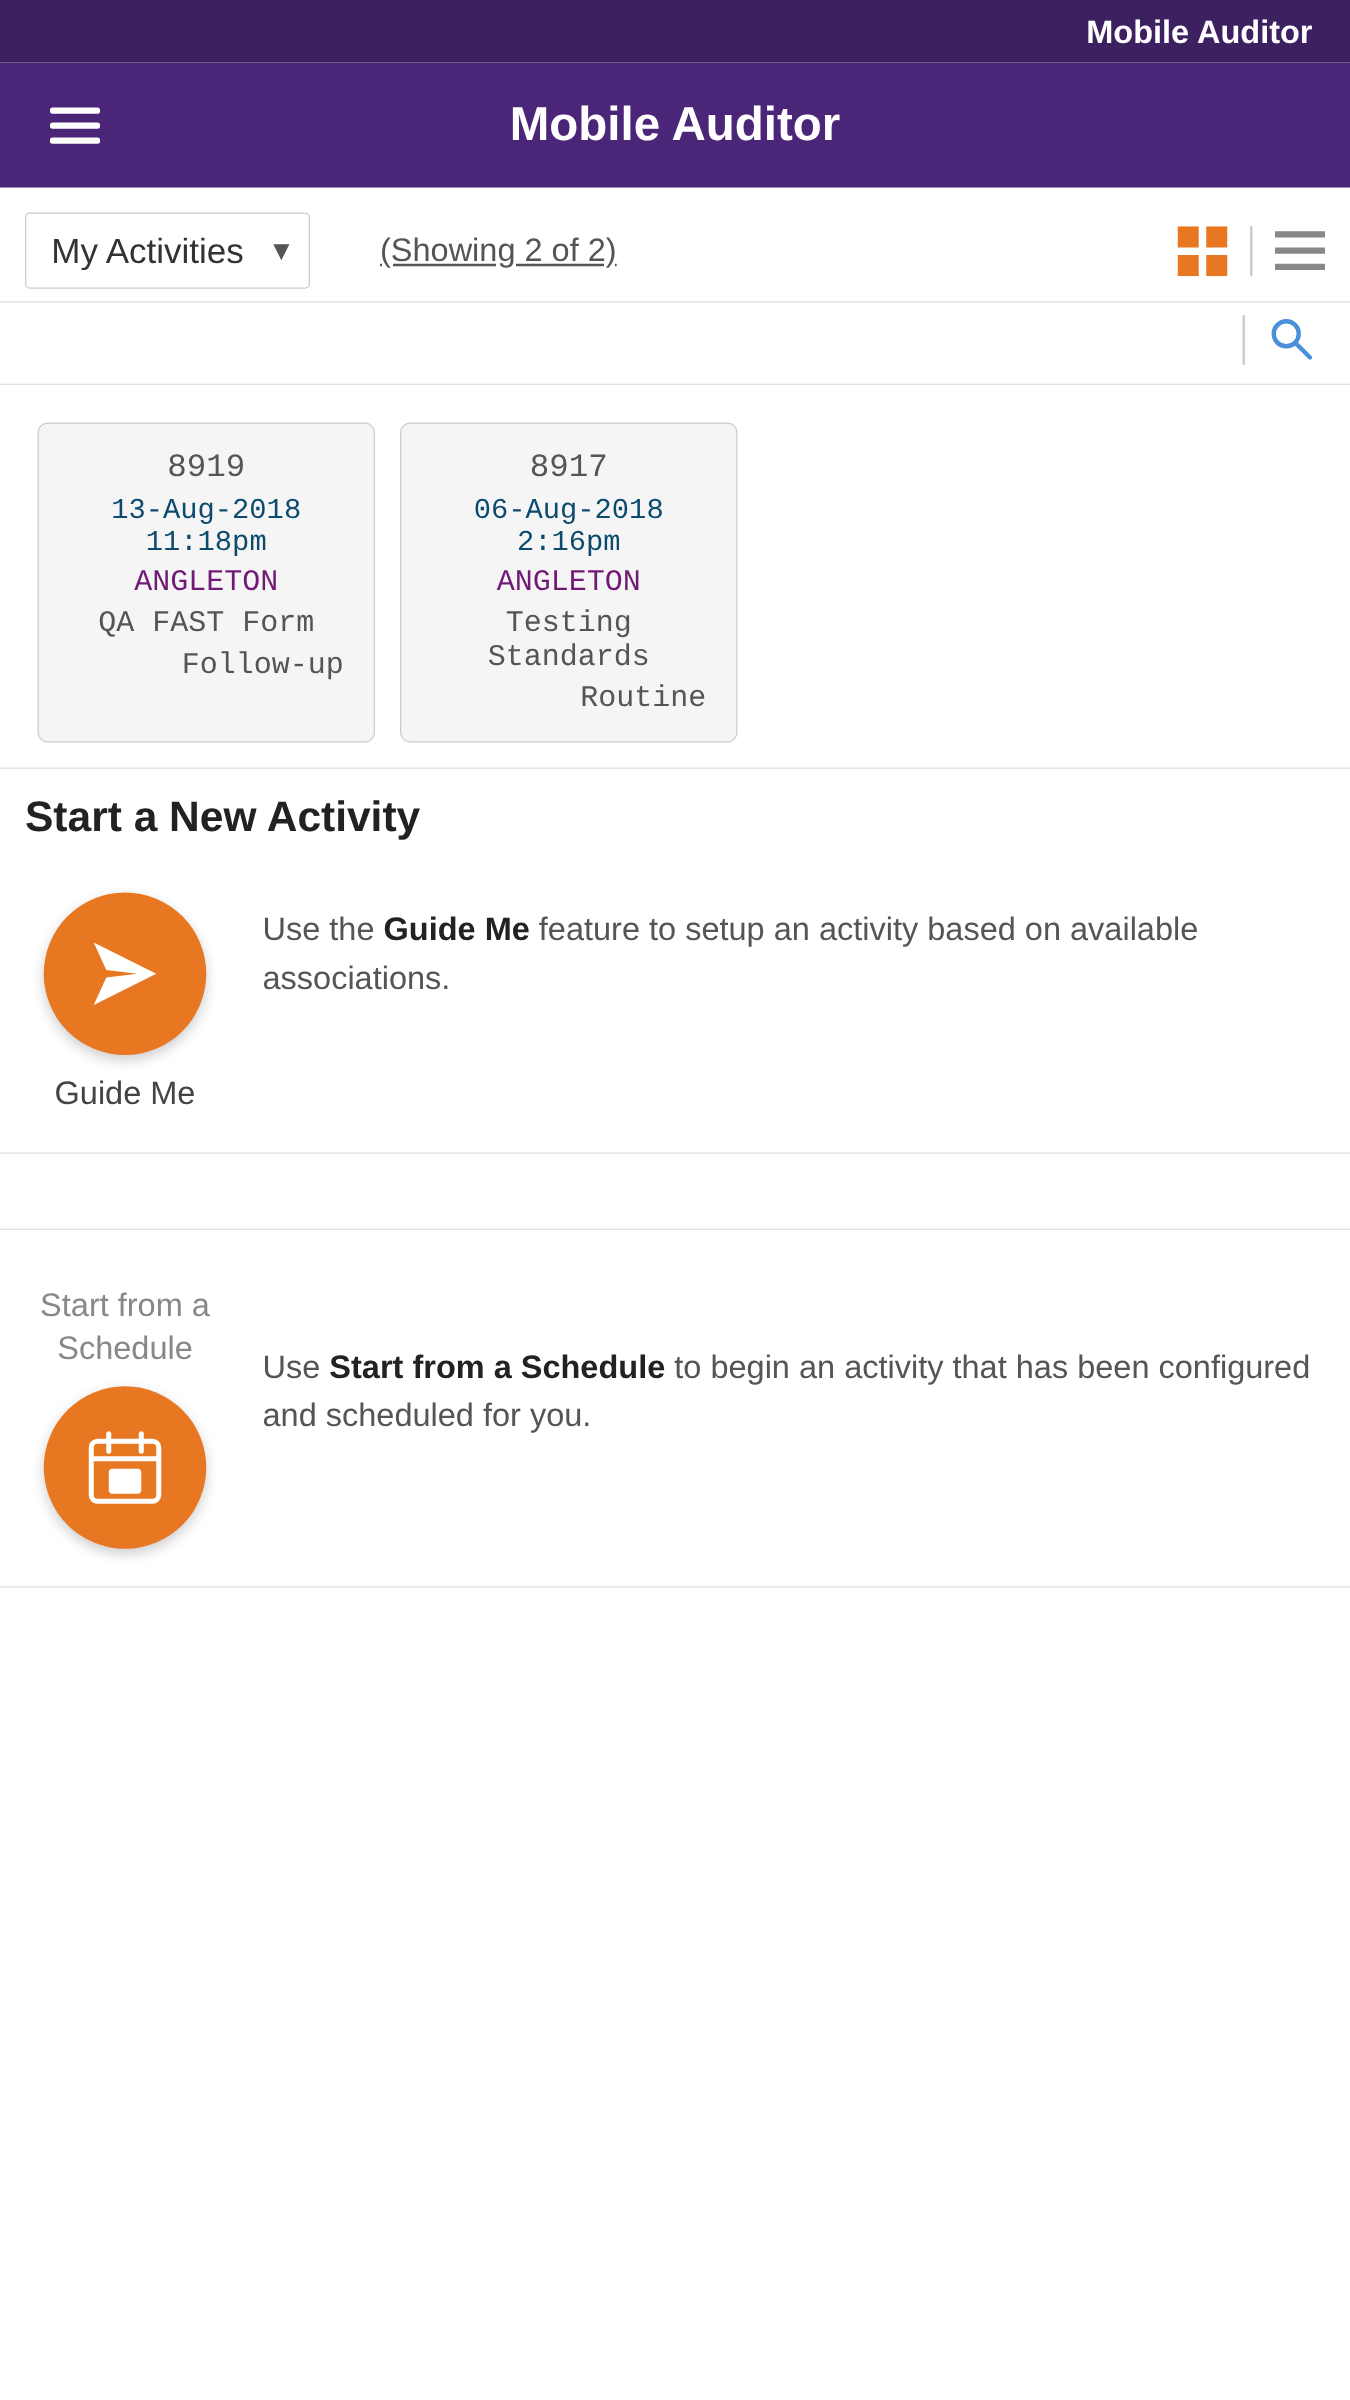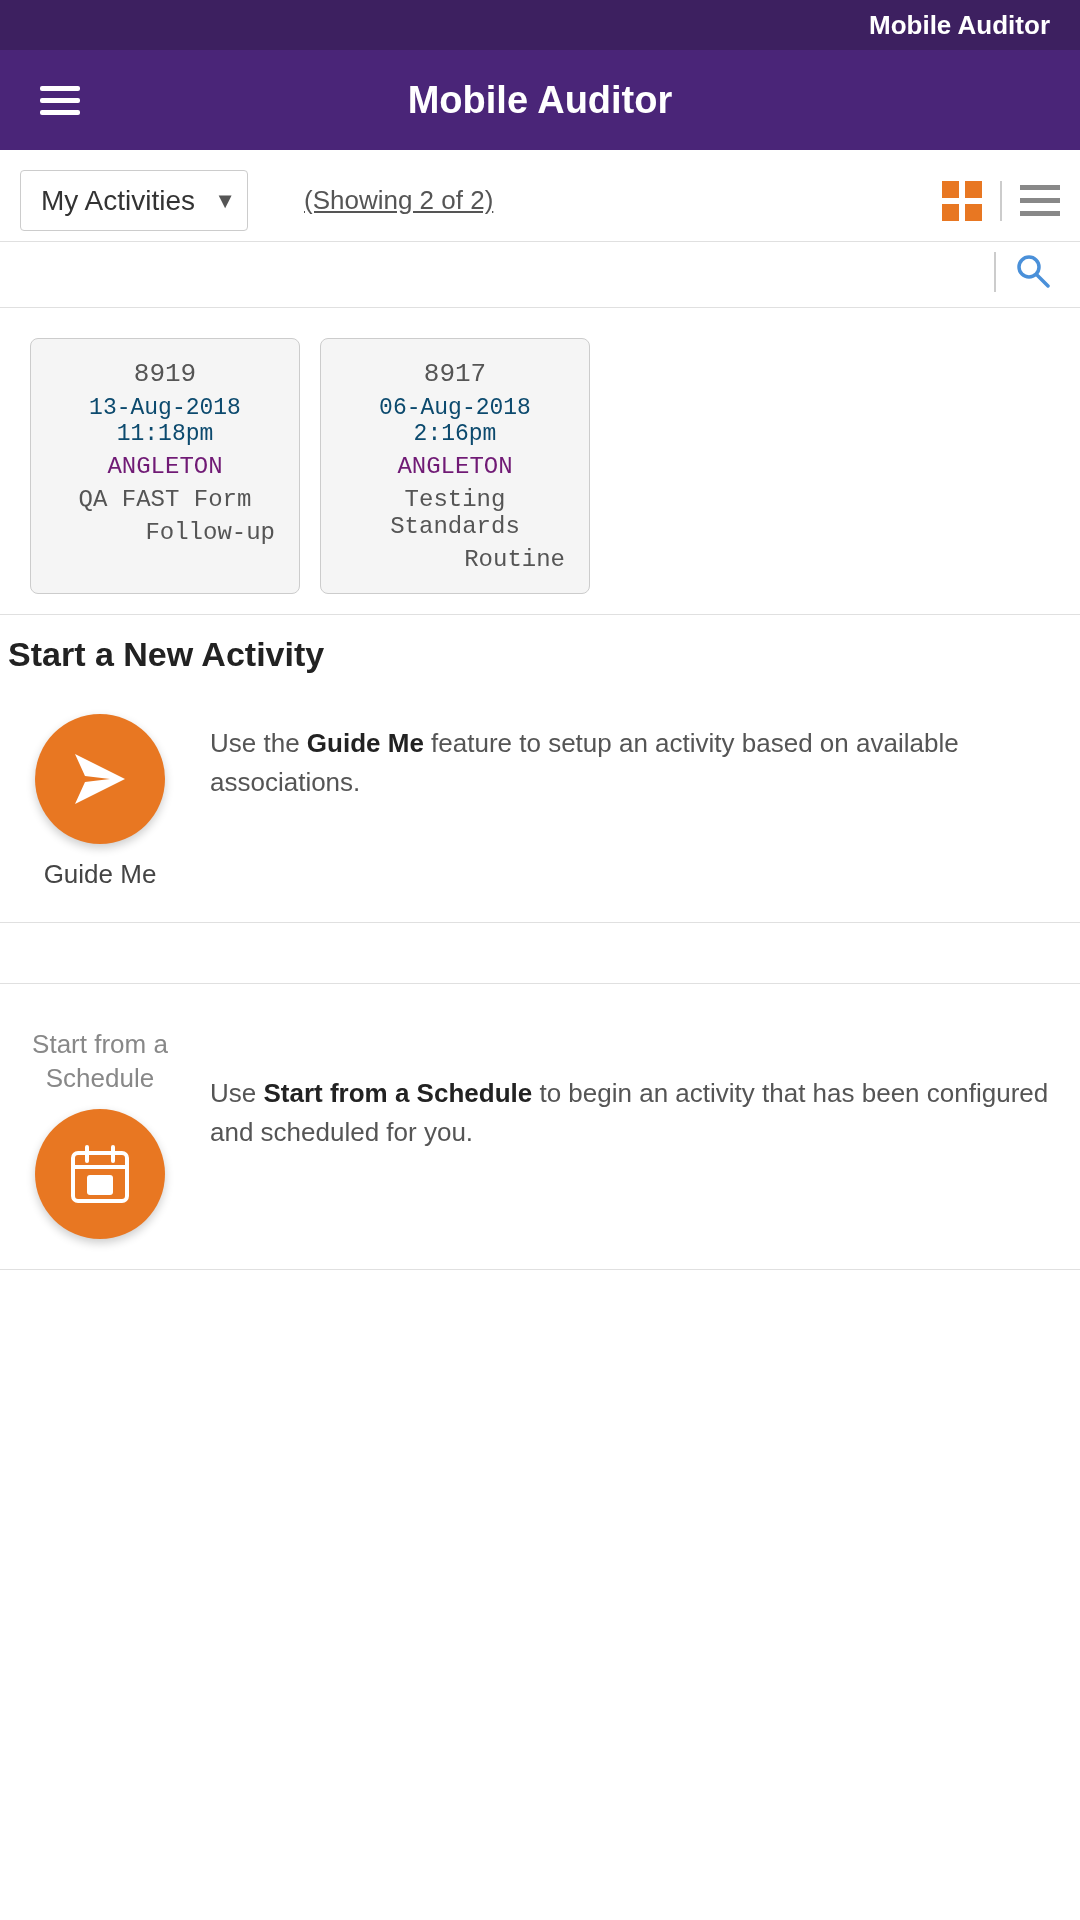--- a/index.html
+++ b/index.html
@@ -168,21 +168,21 @@
     }
     .card-type {
       font-size: 24px;
       color: #555;
       margin-top: 6px;
       text-align: right;
     }
 
     
     .section-header {
-      padding: 20px 20px 10px 8px;
+      padding: 20px 20px 10px 20px;
       font-size: 34px;
       font-weight: bold;
       color: #222;
       border-top: 1px solid #e0e0e0;
     }
 
     
     .action-row {
       display: flex;
       align-items: flex-start;

